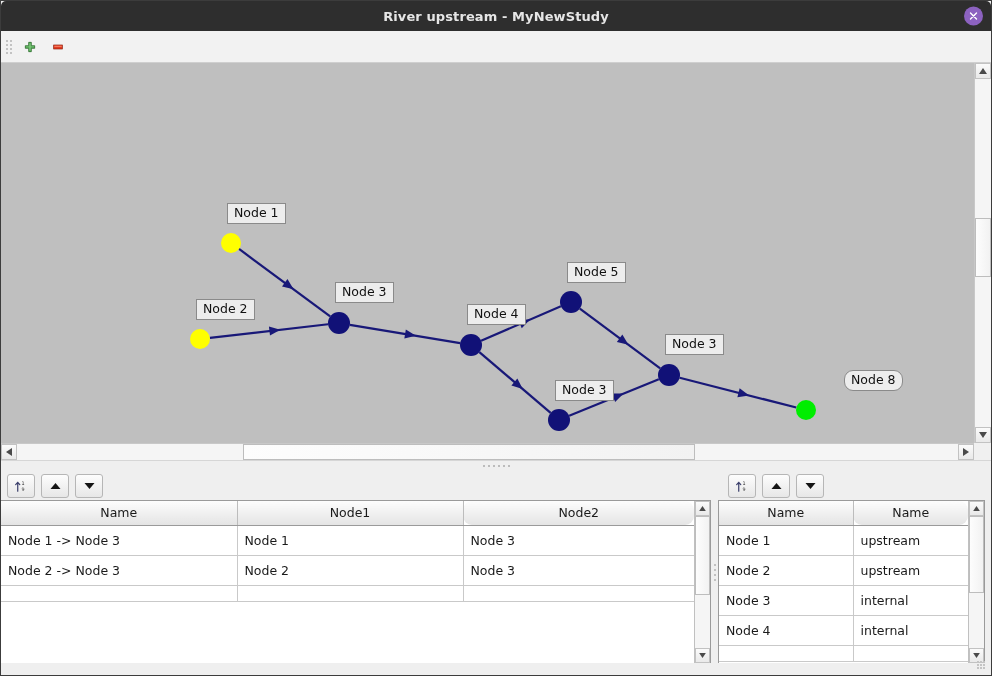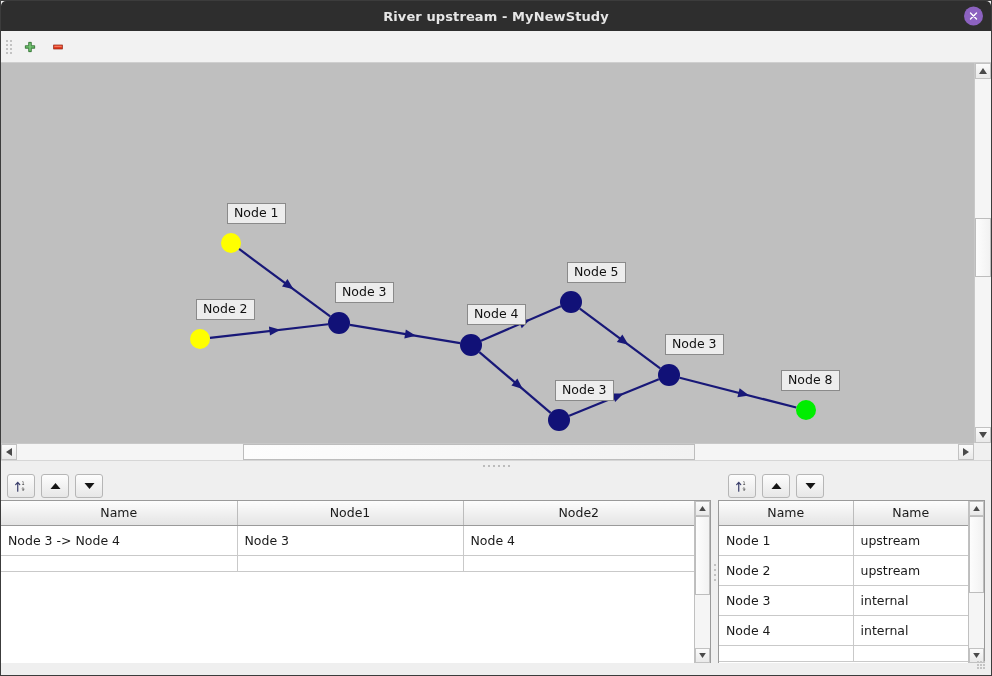--- a/index.html
+++ b/index.html
@@ -215,21 +215,21 @@
     height: 24px;
     background: linear-gradient(#fdfdfd,#e4e4e4);
     border-right: 1px solid #bcbcbc;
     border-bottom: 1px solid #9a9a9a;
     font-weight: normal;
     font-size: 12.5px;
     text-align: center;
     color: #1a1a1a;
     cursor: pointer;
   }
-  th:last-child { border-right: none; }
+  th:last-child { border-right: none; border-radius: 9px; }
   td {
     height: 30px;
     border-right: 1px solid #c9c9c9;
     border-bottom: 1px solid #c9c9c9;
     padding: 0 0 0 7px;
     background: #fff;
     white-space: nowrap;
     overflow: hidden;
     text-overflow: ellipsis;
     cursor: default;
@@ -329,21 +329,21 @@
             <circle cx="805" cy="347" r="10" fill="#00ee00"></circle>
           </svg>
         <div id="labels">
             <div class="node-label" style="left: 226px; top: 140px;">Node 1</div>
             <div class="node-label" style="left: 195px; top: 236px;">Node 2</div>
             <div class="node-label" style="left: 334px; top: 219px;">Node 3</div>
             <div class="node-label" style="left: 466px; top: 241px;">Node 4</div>
             <div class="node-label" style="left: 566px; top: 199px;">Node 5</div>
             <div class="node-label" style="left: 554px; top: 317px;">Node 3</div>
             <div class="node-label" style="left: 664px; top: 271px;">Node 3</div>
-            <div class="node-label" style="left: 780px; top: 307px;">Node 8</div>
+            <div class="node-label" style="left: 843px; top: 307px; border-radius: 9px;">Node 8</div>
           </div>
       </div>
 
       <div class="vscroll">
         <div class="sb-arrow">
           <svg width="8" height="6" viewBox="0 0 8 6">
             <path d="M4 0 L8 6 L0 6 Z" fill="#4a4a4a"></path>
           </svg>
         </div>
         <div class="sb-track" id="vtrack">
@@ -420,23 +420,28 @@
               </colgroup>
             <thead>
                 <tr id="links-head">
                   <th>Name</th>
                   <th>Node1</th>
                   <th>Node2</th>
                 </tr>
               </thead>
             <tbody id="links-body">
                 <tr>
-                  <td>Node 3 -&gt; Node 4</td>
+                  <td>Node 1 -&gt; Node 3</td>
+                  <td>Node 1</td>
                   <td>Node 3</td>
-                  <td>Node 4</td>
+                </tr>
+                <tr>
+                  <td>Node 2 -&gt; Node 3</td>
+                  <td>Node 2</td>
+                  <td>Node 3</td>
                 </tr>
                 <tr class="filler">
                   <td></td>
                   <td></td>
                   <td></td>
                 </tr>
               </tbody>
           </table>
         </div>
         <div class="table-vscroll">

